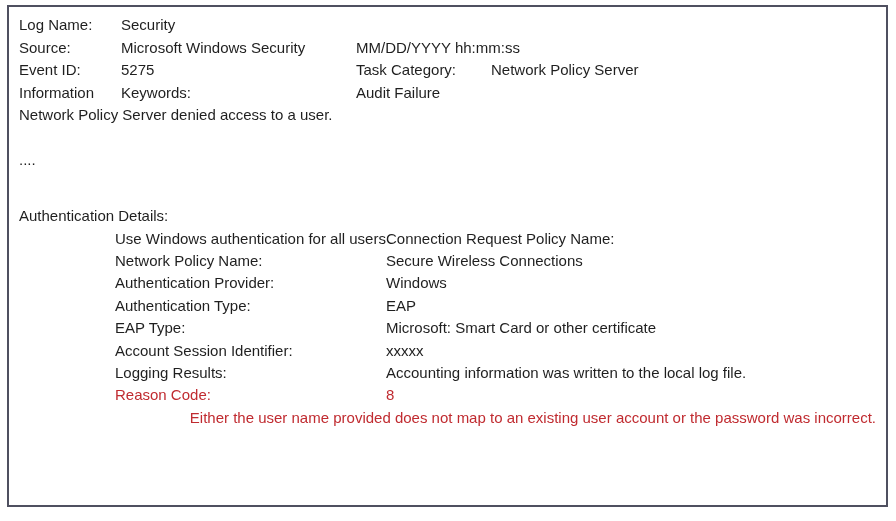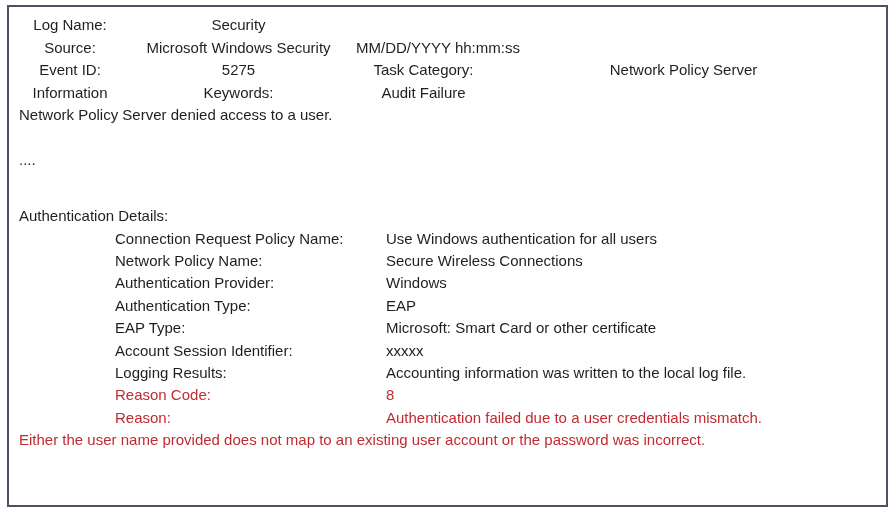--- a/index.html
+++ b/index.html
@@ -17,34 +17,33 @@
     width: 881px; height: 502px;
     border: 2px solid var(--border, #4f5060);
     background: #ffffff;
     padding: 7px 10px;
   }
   .hrow {
     display: grid;
     grid-template-columns: 102px 235px 135px 1fr;
     line-height: 22.5px;
     white-space: nowrap;
-    text-align: center;
   }
   .description { line-height: 22.5px; }
   .ellipsis    { margin-top: 22px; line-height: 22.5px; }
   .section-title { margin-top: 34px; line-height: 22.5px; }
   .drow {
     display: grid;
     grid-template-columns: 271px 1fr;
     padding-left: 96px;
     line-height: 22.4px;
     white-space: nowrap;
   }
   .red { color: var(--highlight, #c02b30); }
-  .footer { line-height: 22.4px; white-space: nowrap; }
+  .footer { line-height: 22.4px; white-space: nowrap; text-align: right; }
 </style>
 </head>
 <body>
 
 <div class="frame">
 
   <div>
     <div class="hrow">
       <span>Log Name:</span>
       <span>Security</span>
@@ -70,22 +69,22 @@
   </div>
 
   <div class="description">Network Policy Server denied access to a user.</div>
 
   <div class="ellipsis">....</div>
 
   <div class="section-title">Authentication Details:</div>
 
   <div>
     <div class="drow">
+      <span>Use Windows authentication for all users</span>
       <span>Connection Request Policy Name:</span>
-      <span>Use Windows authentication for all users</span>
     </div>
     <div class="drow">
       <span>Network Policy Name:</span>
       <span>Secure Wireless Connections</span>
     </div>
     <div class="drow">
       <span>Authentication Provider:</span>
       <span>Windows</span>
     </div>
     <div class="drow">
@@ -101,21 +100,17 @@
       <span>xxxxx</span>
     </div>
     <div class="drow">
       <span>Logging Results:</span>
       <span>Accounting information was written to the local log file.</span>
     </div>
     <div class="drow red">
       <span>Reason Code:</span>
       <span>8</span>
     </div>
-    <div class="drow red">
-      <span>Reason:</span>
-      <span>Authentication failed due to a user credentials mismatch.</span>
-    </div>
   </div>
 
   <div class="footer red">Either the user name provided does not map to an existing user account or the password was incorrect.</div>
 
 </div>
 
 </body></html>

